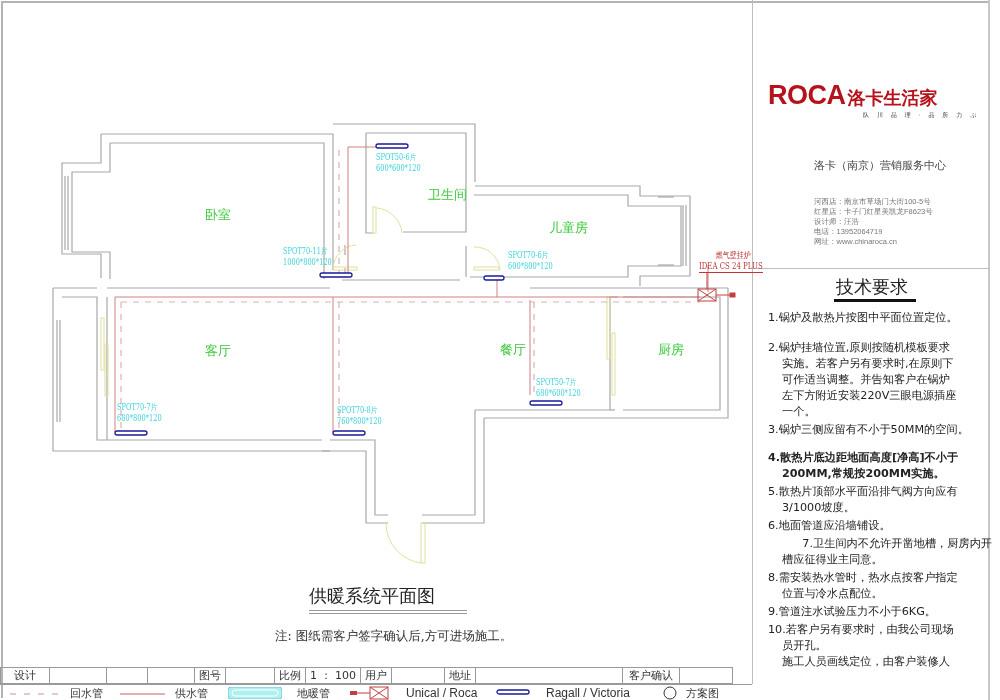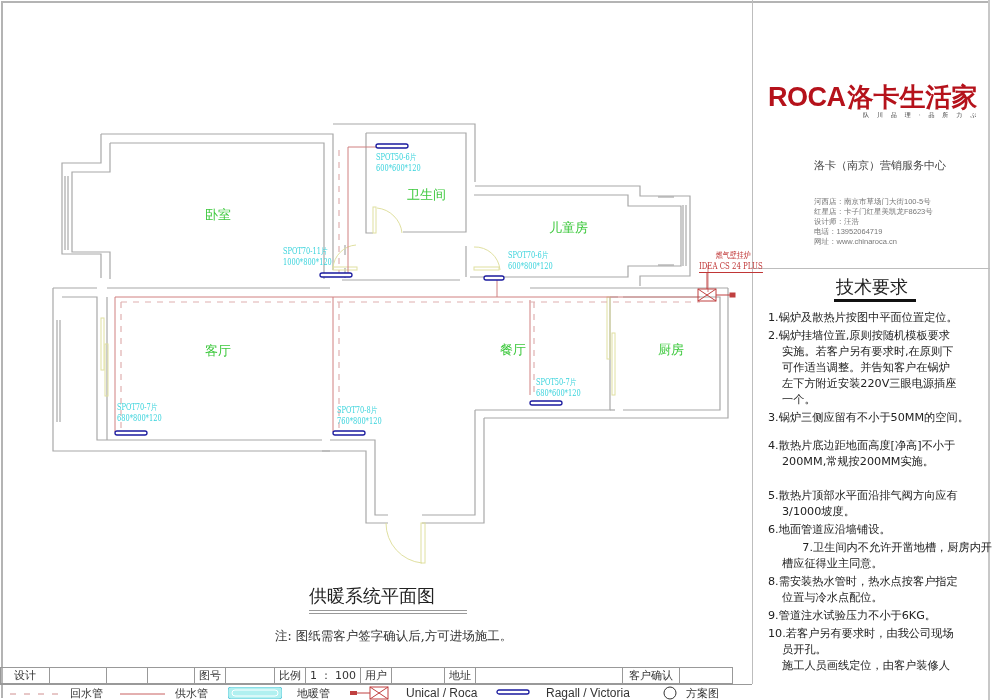--- a/index.html
+++ b/index.html
@@ -8,21 +8,21 @@
   .right-border { position:absolute; left:988px; top:0; width:2px; height:700px; background:#c8c8c8; }
   .panel-divider { position:absolute; left:752px; top:0; width:1px; height:684px; background:#bdbdbd; }
   .panel-hline { position:absolute; left:752px; top:268px; width:238px; height:1px; background:#bdbdbd; }
   svg.plan { position:absolute; left:0; top:0; }
   .abs { position:absolute; white-space:nowrap; }
   .room-label { color:#3cc83c; font-size:13px; font-family:"DejaVu Serif", serif; }
   .rad-label { color:#39d3dc; font-size:8.5px; line-height:11px; font-family:"DejaVu Serif", serif; transform:scaleX(0.78); transform-origin:left top; }
   .boiler-label { color:#c03636; font-size:8.5px; line-height:11px; text-align:center; transform:scaleX(0.82); transform-origin:left top; }
   .logo { position:absolute; left:768px; top:80px; color:#b5121b; font-family:"Liberation Sans", sans-serif; font-weight:bold; }
   .logo .roca { font-size:27px; letter-spacing:-0.5px; }
-  .logo .cn { font-size:26px; margin-left:2px; }
+  .logo .cn { font-size:18px; margin-left:2px; }
   .logo-sub { position:absolute; left:863px; top:111px; font-size:6px; color:#333; letter-spacing:3px; }
   .company { position:absolute; left:814px; top:158px; font-size:11px; color:#444; }
   .info { position:absolute; left:814px; font-size:7.5px; color:#777; font-family:"Liberation Sans", sans-serif;margin-top:24px; }
   .tech-title { position:absolute; left:836px; top:275px; font-size:18px; color:#222; }
   .tech-underline { position:absolute; left:834px; top:299px; width:82px; height:3px; background:#111; }
   .req { position:absolute; left:768px; font-size:11.2px; line-height:16px; color:#222; font-family:"DejaVu Sans", sans-serif; width:224px; }
   .req .ind { padding-left:14px; display:block; }
   .plan-title { position:absolute; left:309px; top:584px; font-size:18px; color:#222; }
   .plan-title-ul1 { position:absolute; left:309px; top:610px; width:158px; height:1px; background:#999; }
   .plan-title-ul2 { position:absolute; left:309px; top:613px; width:158px; height:1px; background:#999; }
@@ -133,21 +133,21 @@
     <rect x="698" y="289" width="18" height="12"></rect>
     <line x1="698" y1="289" x2="716" y2="301"></line>
     <line x1="716" y1="289" x2="698" y2="301"></line>
     <line x1="716" y1="295" x2="730" y2="295"></line>
     <rect x="730" y="293" width="5" height="4" fill="#c04040"></rect>
     <line x1="707" y1="272" x2="707" y2="289"></line>
   </g>
 </svg>
 
 <div class="abs room-label" style="left:205px; top:206px;">卧室</div>
-<div class="abs room-label" style="left:407px; top:186px;">卫生间</div>
+<div class="abs room-label" style="left:428px; top:186px;">卫生间</div>
 <div class="abs room-label" style="left:549px; top:219px;">儿童房</div>
 <div class="abs room-label" style="left:205px; top:342px;">客厅</div>
 <div class="abs room-label" style="left:500px; top:341px;">餐厅</div>
 <div class="abs room-label" style="left:658px; top:341px;">厨房</div>
 
 <div class="abs rad-label" style="left:376px; top:152px;">
   <div>SPOT50-6片</div>
   <div>600*600*120</div>
 </div>
 <div class="abs rad-label" style="left:283px; top:246px;">
@@ -188,34 +188,34 @@
 <div class="company">洛卡（南京）营销服务中心</div>
 <div class="info" style="top:173px;">河西店：南京市草场门大街100-5号</div>
 <div class="info" style="top:183px;">红星店：卡子门红星美凯龙F8623号</div>
 <div class="info" style="top:193px;">设计师：汪浩</div>
 <div class="info" style="top:203px;">电话：13952064719</div>
 <div class="info" style="top:213px;">网址：www.chinaroca.cn</div>
 
 <div class="tech-title">技术要求</div>
 <div class="tech-underline"></div>
 <div class="req" style="top:310px;" id="req-list">
-    <div style="margin-bottom: 2px;">
+    <div style="margin-bottom: 14px;">
       <span style="display: block;"><span>1.</span><span>锅炉及散热片按图中平面位置定位。</span></span>
     </div>
     <div style="margin-bottom: 2px;">
       <span style="display: block;"><span>2.</span><span>锅炉挂墙位置,原则按随机模板要求</span></span>
       <span class="ind">实施。若客户另有要求时,在原则下</span>
       <span class="ind">可作适当调整。并告知客户在锅炉</span>
       <span class="ind">左下方附近安装220V三眼电源插座</span>
       <span class="ind">一个。</span>
     </div>
     <div style="margin-bottom: 12px;">
       <span style="display: block;"><span>3.</span><span>锅炉三侧应留有不小于50MM的空间。</span></span>
     </div>
-    <div style="margin-bottom: 18px;">
+    <div style="margin-bottom: 2px; font-weight: bold;">
       <span style="display: block;"><span>4.</span><span>散热片底边距地面高度[净高]不小于</span></span>
       <span class="ind">200MM,常规按200MM实施。</span>
     </div>
     <div style="margin-bottom: 2px;">
       <span style="display: block;"><span>5.</span><span>散热片顶部水平面沿排气阀方向应有</span></span>
       <span class="ind">3/1000坡度。</span>
     </div>
     <div style="margin-bottom: 2px;">
       <span style="display: block;"><span>6.</span><span>地面管道应沿墙铺设。</span></span>
     </div>

